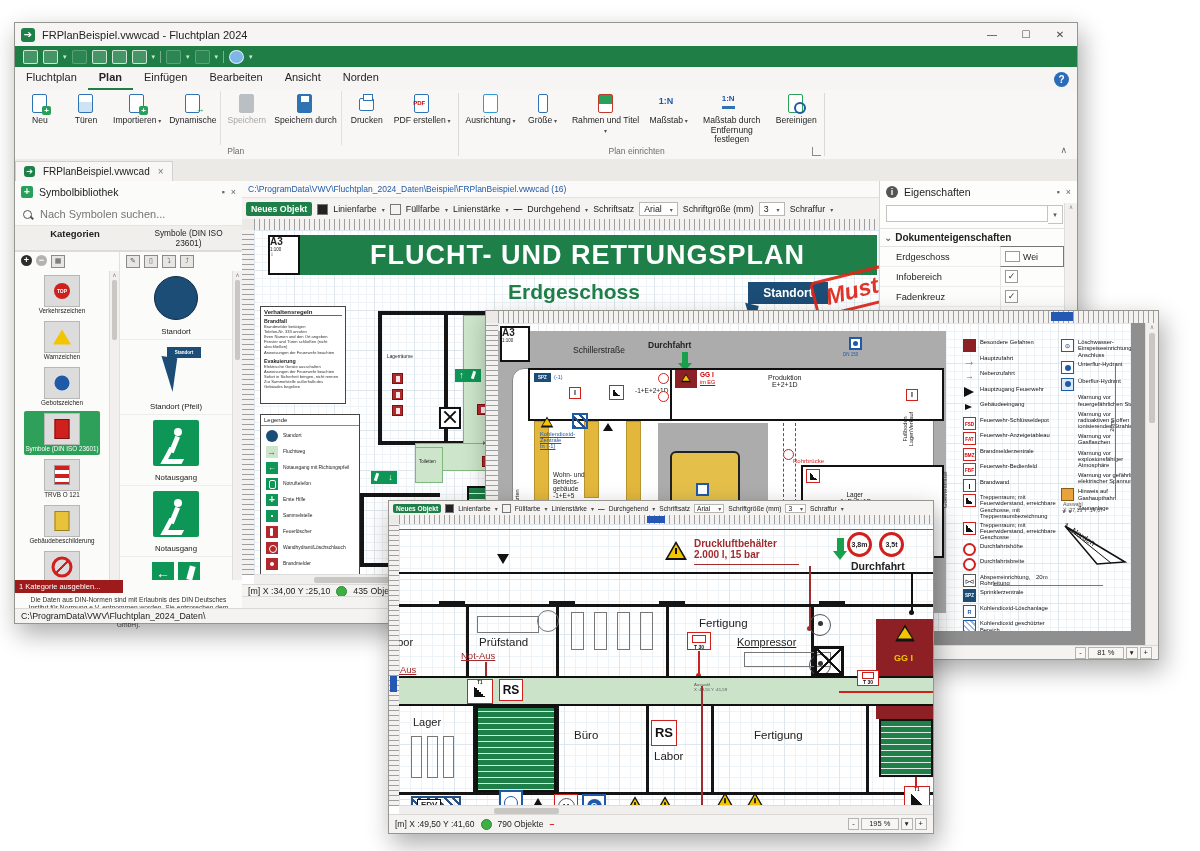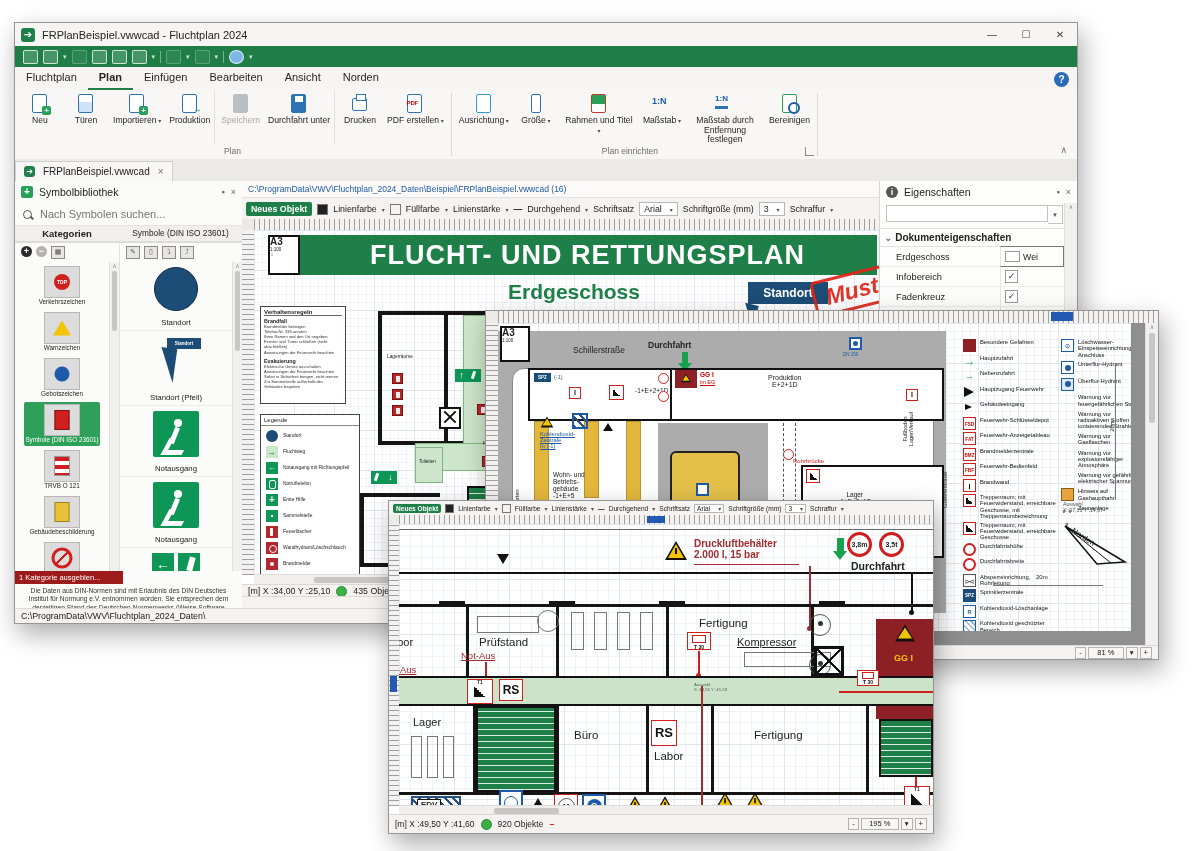--- a/index.html
+++ b/index.html
@@ -51,21 +51,21 @@
   .doctabs{background:#eceae7;border-bottom:1px solid #d8d6d3;display:flex;align-items:stretch}
   .doctab{background:#f8f7f5;border:1px solid #d2d0cd;border-bottom:none;margin:2px 0 0 0;padding:3px 8px;font-size:10px;display:flex;gap:8px;align-items:center}
   
   .panelhead{display:flex;align-items:center;gap:6px;padding:5px 6px;font-size:10.5px}
   .greenplus{width:12px;height:12px;background:#27A05A;border-radius:2px;color:#fff;font:bold 10px/12px sans-serif;text-align:center}
   .mini{color:#666;font-size:9px}
   .search{display:flex;align-items:center;gap:6px;padding:4px 8px;border-bottom:1px solid #e6e4e1}
   .search input{border:none;outline:none;font-size:11px;color:#333;background:transparent;width:170px;font-family:inherit}
   .lens{width:7px;height:7px;border:1.5px solid #555;border-radius:50%;position:relative}
   .lens::after{content:"";position:absolute;left:6px;top:6px;width:4px;height:1.5px;background:#555;transform:rotate(45deg)}
-  .colhead{font-size:9.5px;font-weight:bold;text-align:center;background:#f1efec;border-bottom:1px solid #dddbd8;padding:2px 0}
+  .colhead{font-size:9.5px;font-weight:bold;text-align:center;background:#f1efec;border-bottom:1px solid #dddbd8;padding:2px 8px}
   .cattools{display:flex;gap:4px;padding:3px 6px}
   .roundbtn{width:11px;height:11px;border-radius:50%;background:#2c2c2c;color:#fff;font:bold 9px/11px sans-serif;text-align:center}
   .roundbtn.dim{background:#b5b3b0}
   .sqbtn{width:12px;height:11px;border:1px solid #8a8a8a;background:#e8e6e3;font-size:7px;line-height:10px;text-align:center;color:#555}
   .catitem{width:76px;margin:2px auto;padding:2px 0;text-align:center;border-radius:2px}
   .catitem.selected{background:#2FA05A;color:#fff}
   .cattile{width:34px;height:30px;margin:0 auto;background:#dcdcdc;border:1px solid #b9b7b4;position:relative}
   .catlabel{font-size:6.3px;line-height:1.1;margin-top:1px}
   .cattile i{position:absolute;left:50%;top:50%;transform:translate(-50%,-50%)}
   .cat-top i{width:16px;height:16px;background:#D0201E;border-radius:50%;color:#fff;font:bold 5px/16px sans-serif;text-align:center}
@@ -261,31 +261,31 @@
               <span class="rlabel">Türen</span>
             </div>
 
             <div class="rbtn has-caret">
               <span class="ricon ic-import"></span>
               <span class="rlabel">Importieren</span>
             </div>
 
             <div class="rbtn sep-after">
               <span class="ricon ic-export"></span>
-              <span class="rlabel">Produktion</span>
+              <span class="rlabel">Dynamische</span>
             </div>
 
             <div class="rbtn disabled">
               <span class="ricon ic-save"></span>
               <span class="rlabel">Speichern</span>
             </div>
 
             <div class="rbtn sep-after">
               <span class="ricon ic-saveas"></span>
-              <span class="rlabel">Durchfahrt unter</span>
+              <span class="rlabel">Speichern durch</span>
             </div>
 
             <div class="rbtn">
               <span class="ricon ic-print"></span>
               <span class="rlabel">Drucken</span>
             </div>
 
             <div class="rbtn has-caret">
               <span class="ricon ic-pdf"></span>
               <span class="rlabel">PDF erstellen</span>
@@ -1141,21 +1141,21 @@
       <div class="mark" style="left:505px;top:262px;width:26px;height:26px;font-size:4.5px;line-height:6px"><span>T1</span><div style="width:12px;height:11px;margin:1px auto 0;background:linear-gradient(45deg,#111 50%,transparent 50%)"></div></div>
       <div class="abs" style="left:516px;top:253px;width:1.5px;height:10px;background:#D0201E"></div>
     </div>
 
     <div class="scrollh abs" style="left:10px;right:0;bottom:18px;height:9px">
       <div class="thumb abs" style="left:95px;top:1.5px;width:65px;height:6px"></div>
     </div>
     <div class="statusline abs" style="left:0;right:0;bottom:0;height:18px">
       <span style="font-size:8.5px">[m] X :49,50 Y :41,60</span>
       <span class="dotgreen"></span>
-      <span style="font-size:8.5px">920 Objekte</span>
+      <span style="font-size:8.5px">790 Objekte</span>
       <span style="color:#D0201E;font-weight:bold">–</span>
       <span style="flex:1"></span>
       <div class="zoomctl">
         <span>-</span>
         <span style="min-width:30px">195 %</span>
         <span>▾</span>
         <span>+</span>
       </div>
     </div>
   </div>

